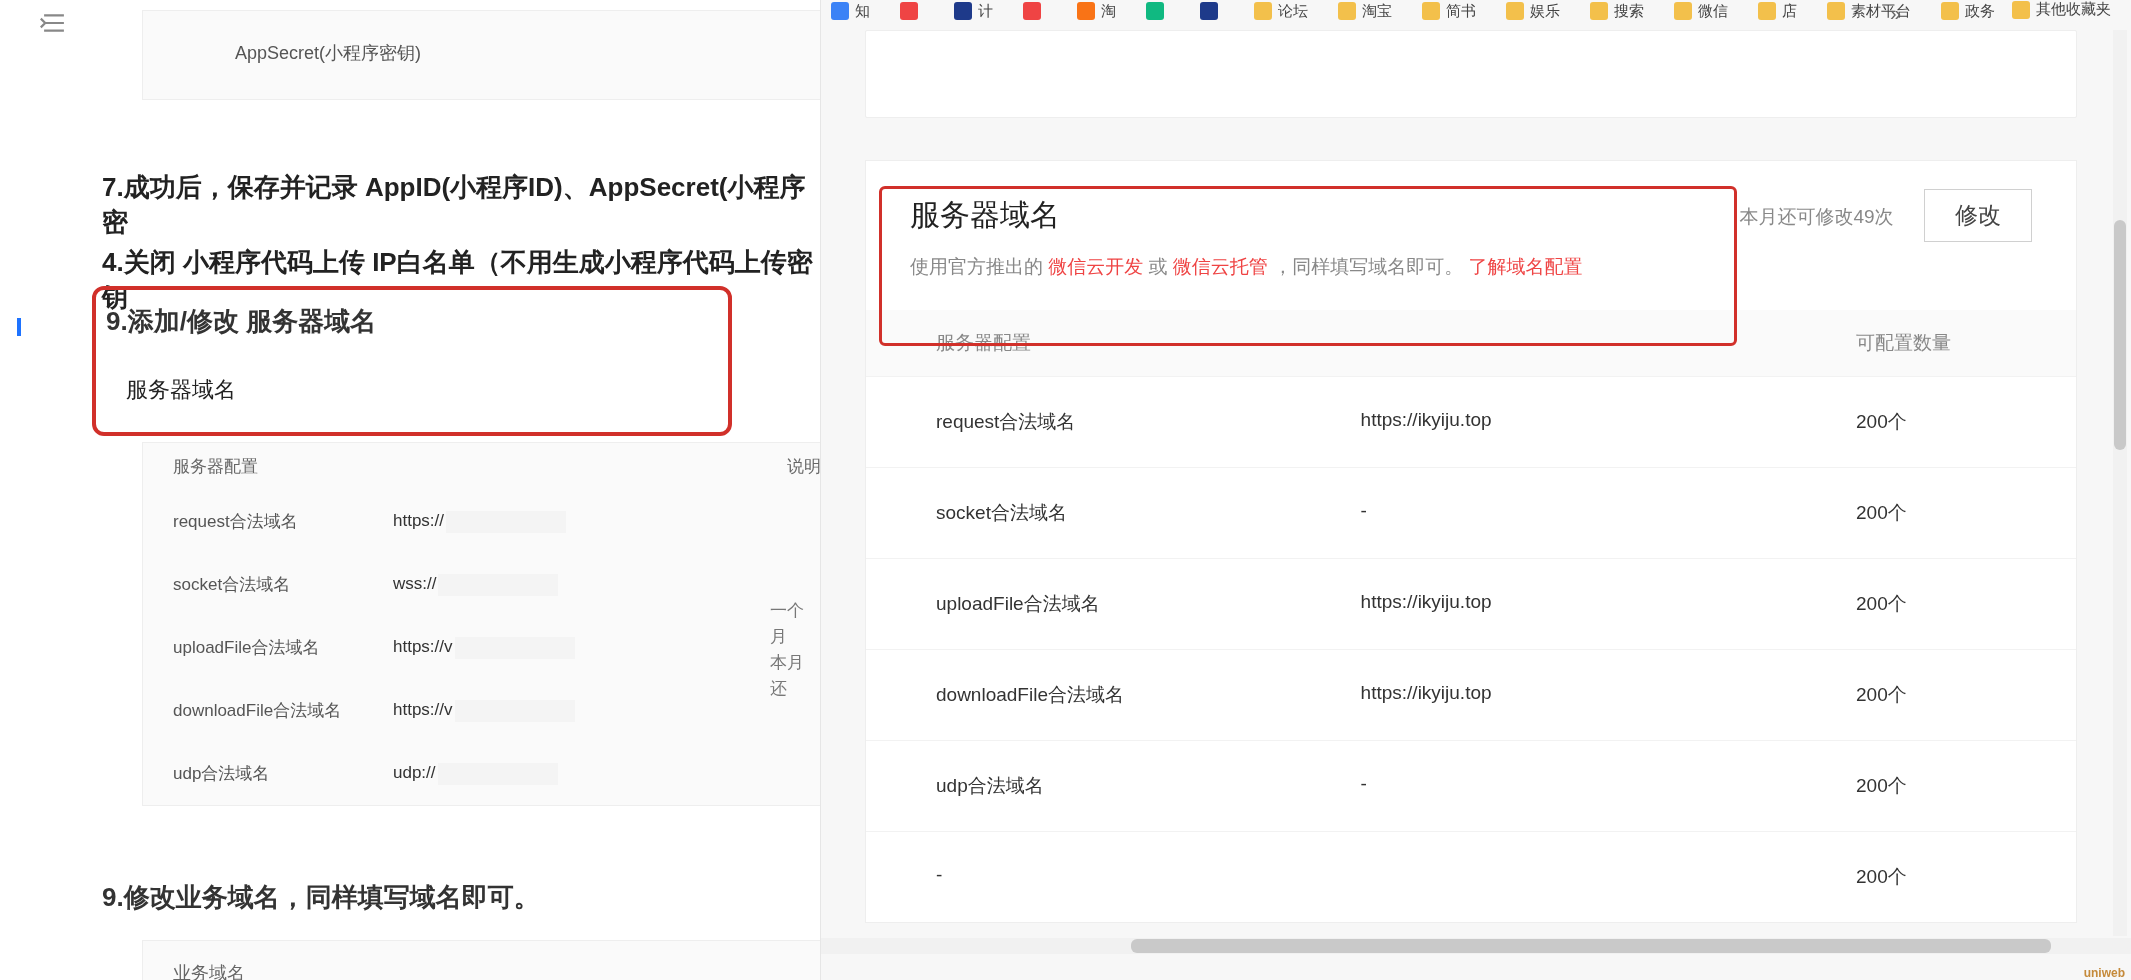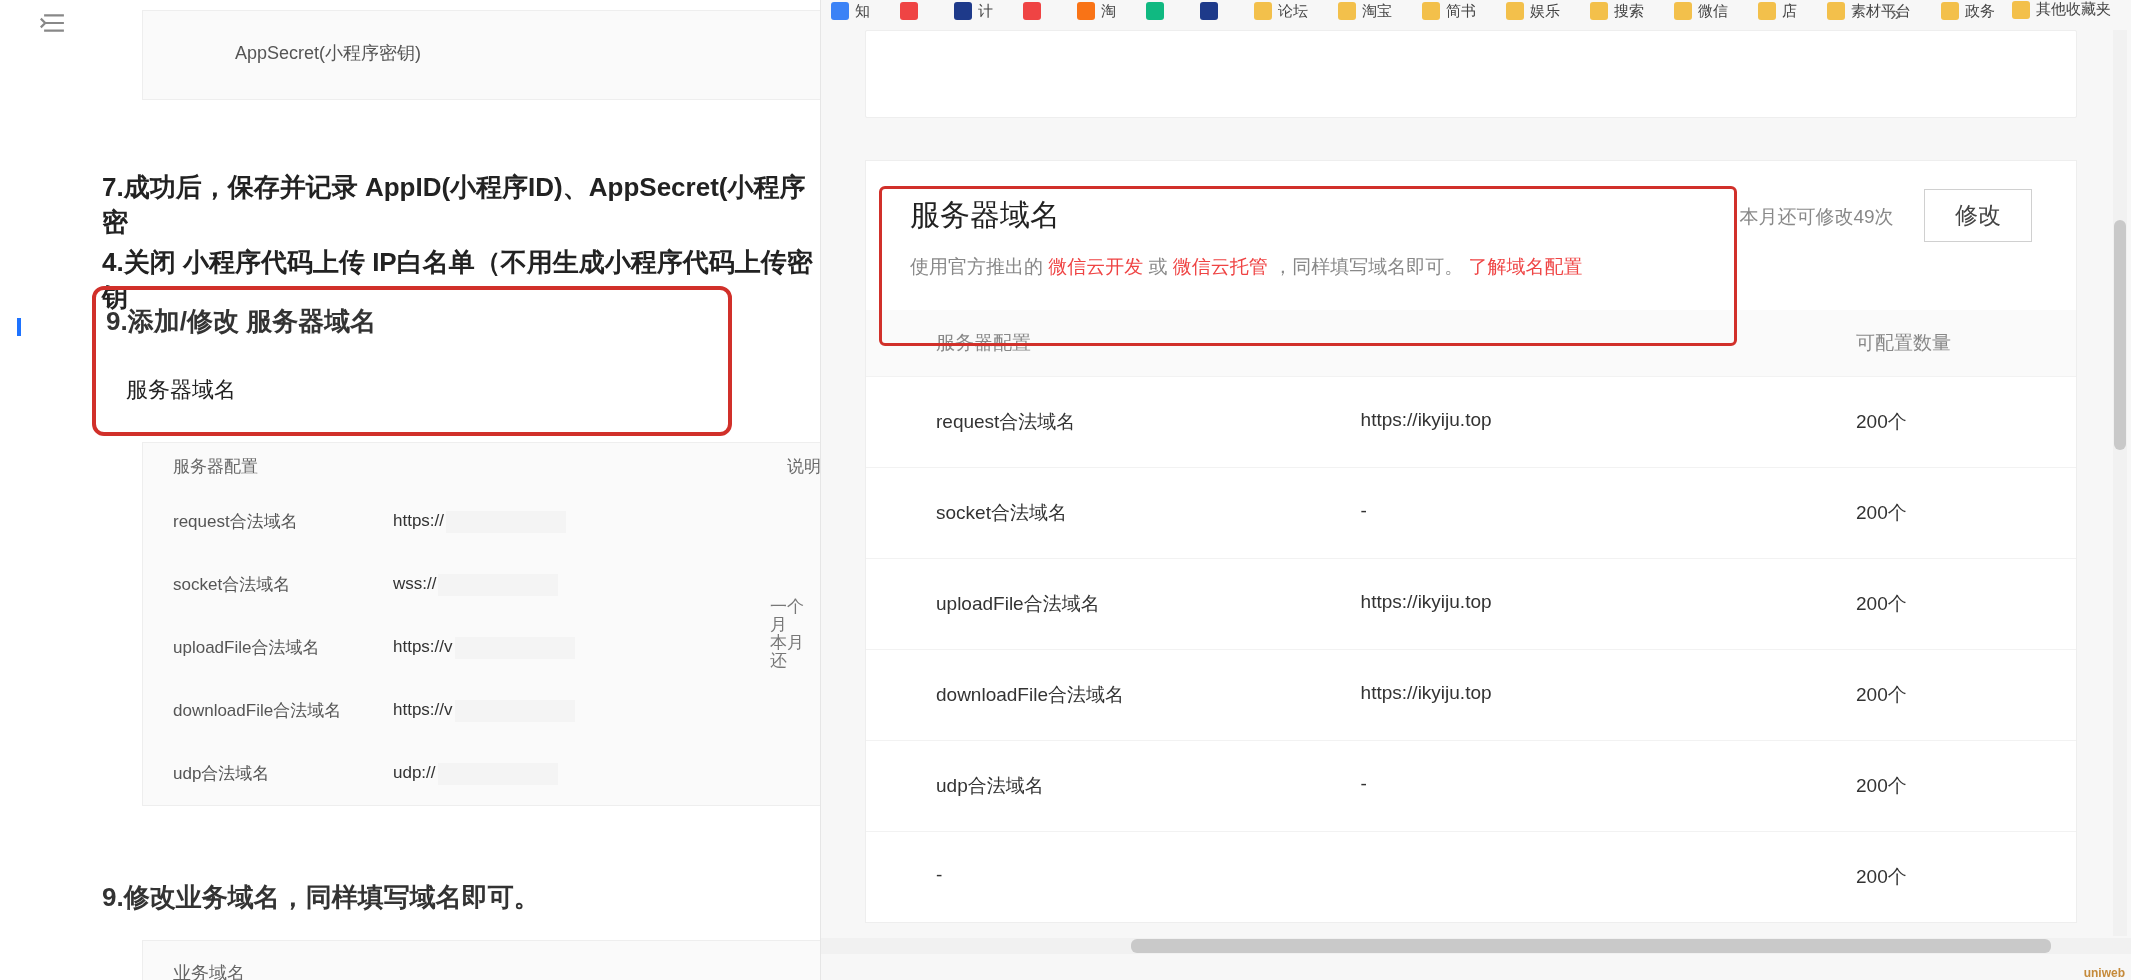--- a/index.html
+++ b/index.html
@@ -105,21 +105,21 @@
     background: #f4f4f4;
     vertical-align: middle;
     margin-left: 2px;
   }
   .side-note {
     position: absolute;
     left: 668px;
     top: 598px;
     font-size: 17px;
     color: #777;
-    line-height: 18px;
+    line-height: 26px;
     text-align: left;
   }
   .h9b { position: absolute; left: 0; top: 880px; font-size: 26px; font-weight: 700; }
   .biz-table {
     position: absolute;
     left: 40px;
     top: 940px;
     width: 710px;
     background: #fafafa;
     border: 1px solid #eee;

